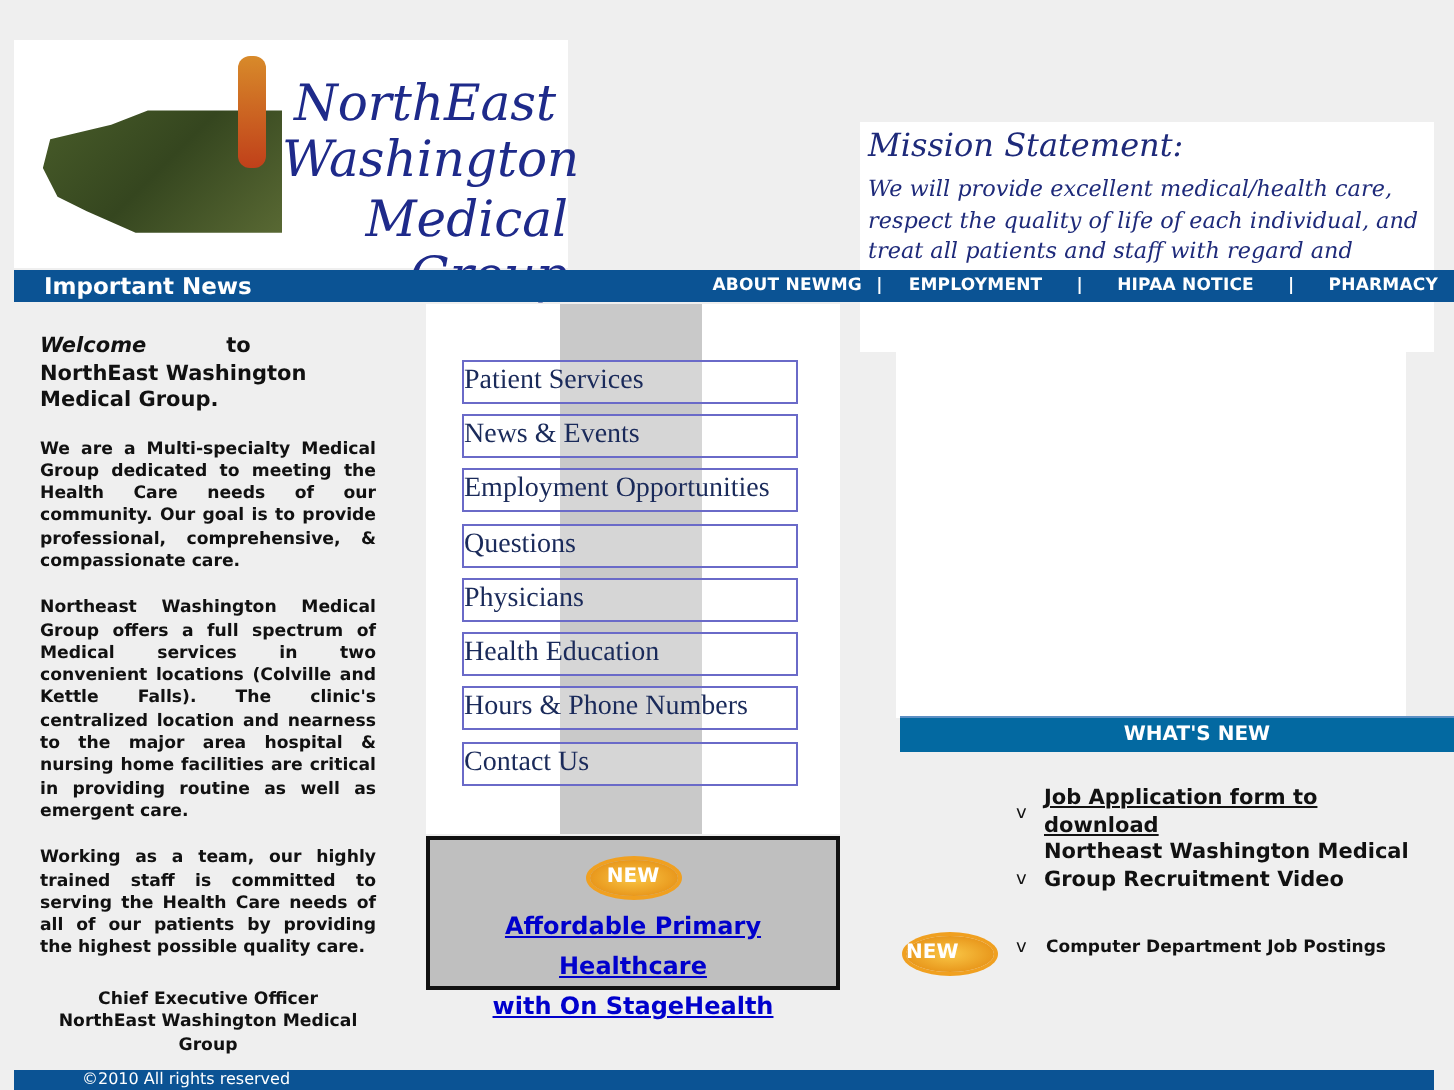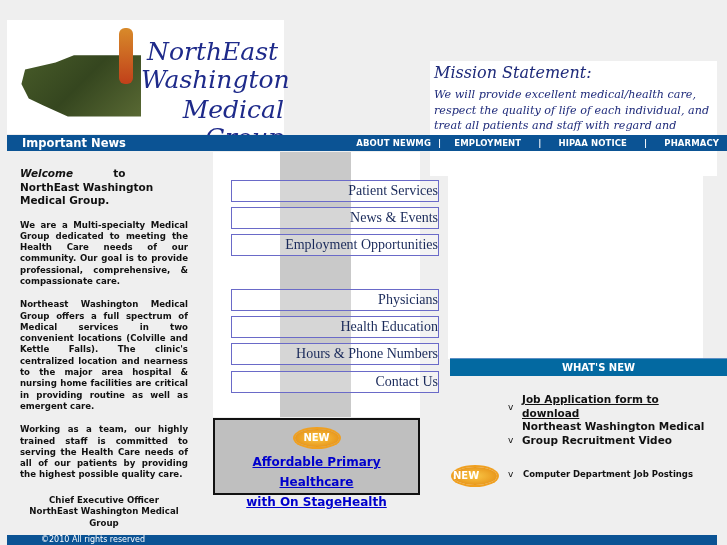--- a/index.html
+++ b/index.html
@@ -20,21 +20,21 @@
   #navbar .links span { color:#fff; }
   
   #left { left:20px; top:167px; width:168px; font-size:8.6px; font-weight:bold; color:#111; line-height:11.3px; text-align:justify; }
   #left .welcome { font-size:10.5px; line-height:13.5px; margin-bottom:12px; text-align:left; }
   #left .welcome i { margin-right:40px; }
   #left p { margin:12px 0 11px 0; }
   #left .sig { text-align:center; margin-top:14px; line-height:11.5px; }
   
   #center { left:213px; top:152px; width:207px; height:265px; background:#fff; }
   #center .strip { position:absolute; left:67px; top:0; width:71px; height:265px; background:#c9c9c9; }
-  .menubtn { position:absolute; left:18px; width:166px; height:20px; border:1px solid #6a6ac8; background:rgba(255,255,255,0.25); font-family:"Liberation Serif", serif; font-size:14px; color:#1a2a5a; text-align:right; line-height:20px; cursor:pointer;padding-left:40px; }
+  .menubtn { position:absolute; left:18px; width:166px; height:20px; border:1px solid #6a6ac8; background:rgba(255,255,255,0.25); font-family:"Liberation Serif", serif; font-size:14px; color:#1a2a5a; text-align:left; line-height:20px; cursor:pointer; }
   #promo { left:213px; top:418px; width:203px; height:73px; background:#bfbfbf; border:2px solid #111; text-align:center; }
   .newbadge { display:inline-block; width:44px; height:18px; border-radius:50%; background:radial-gradient(#f9c646,#e2850b); color:#fff; font-weight:bold; font-size:10px; line-height:18px; box-shadow:0 0 0 2px #f0a020; }
   #promo a { color:#0000cc; font-weight:bold; font-size:12px; text-decoration:underline; line-height:18px; }
   
   #rightpanel { left:448px; top:152px; width:255px; height:207px; background:#fff; }
   #whatsnew { left:450px; top:358px; width:297px; height:17px; background:#0369a1; color:#fff; font-weight:bold; font-size:10px; line-height:17px; text-align:center; border-top:1px solid #5b8fc4; }
   .wn { position:absolute; font-size:10.5px; font-weight:bold; color:#111; line-height:13.5px; }
   .wn .v { position:absolute; left:0; font-weight:normal; font-size:9px; }
   .wn a { color:#111; text-decoration:underline; }
   #footer { left:7px; top:535px; width:710px; height:10px; background:#0b5394; color:#fff; font-size:8px; line-height:10px; }
@@ -79,20 +79,21 @@
     <div>Chief Executive Officer</div>
     <div>NorthEast Washington Medical Group</div>
   </div>
 </div>
 
 <div id="center" class="abs">
   <div class="strip"></div>
   <div class="menubtn" style="top:28px;">Patient Services</div>
   <div class="menubtn" style="top:55px;">News &amp; Events</div>
   <div class="menubtn" style="top:82px;">Employment Opportunities</div>
+  <div class="menubtn" style="top:110px;">Questions</div>
   <div class="menubtn" style="top:137px;">Physicians</div>
   <div class="menubtn" style="top:164px;">Health Education</div>
   <div class="menubtn" style="top:191px;">Hours &amp; Phone Numbers</div>
   <div class="menubtn" style="top:219px;">Contact Us</div>
 </div>
 
 <div id="promo" class="abs">
   <div style="margin-top:6px;"><span class="newbadge">NEW</span></div>
   <div style="margin-top:4px;"><a>Affordable Primary Healthcare</a></div>
   <div><a>with On StageHealth</a></div>

